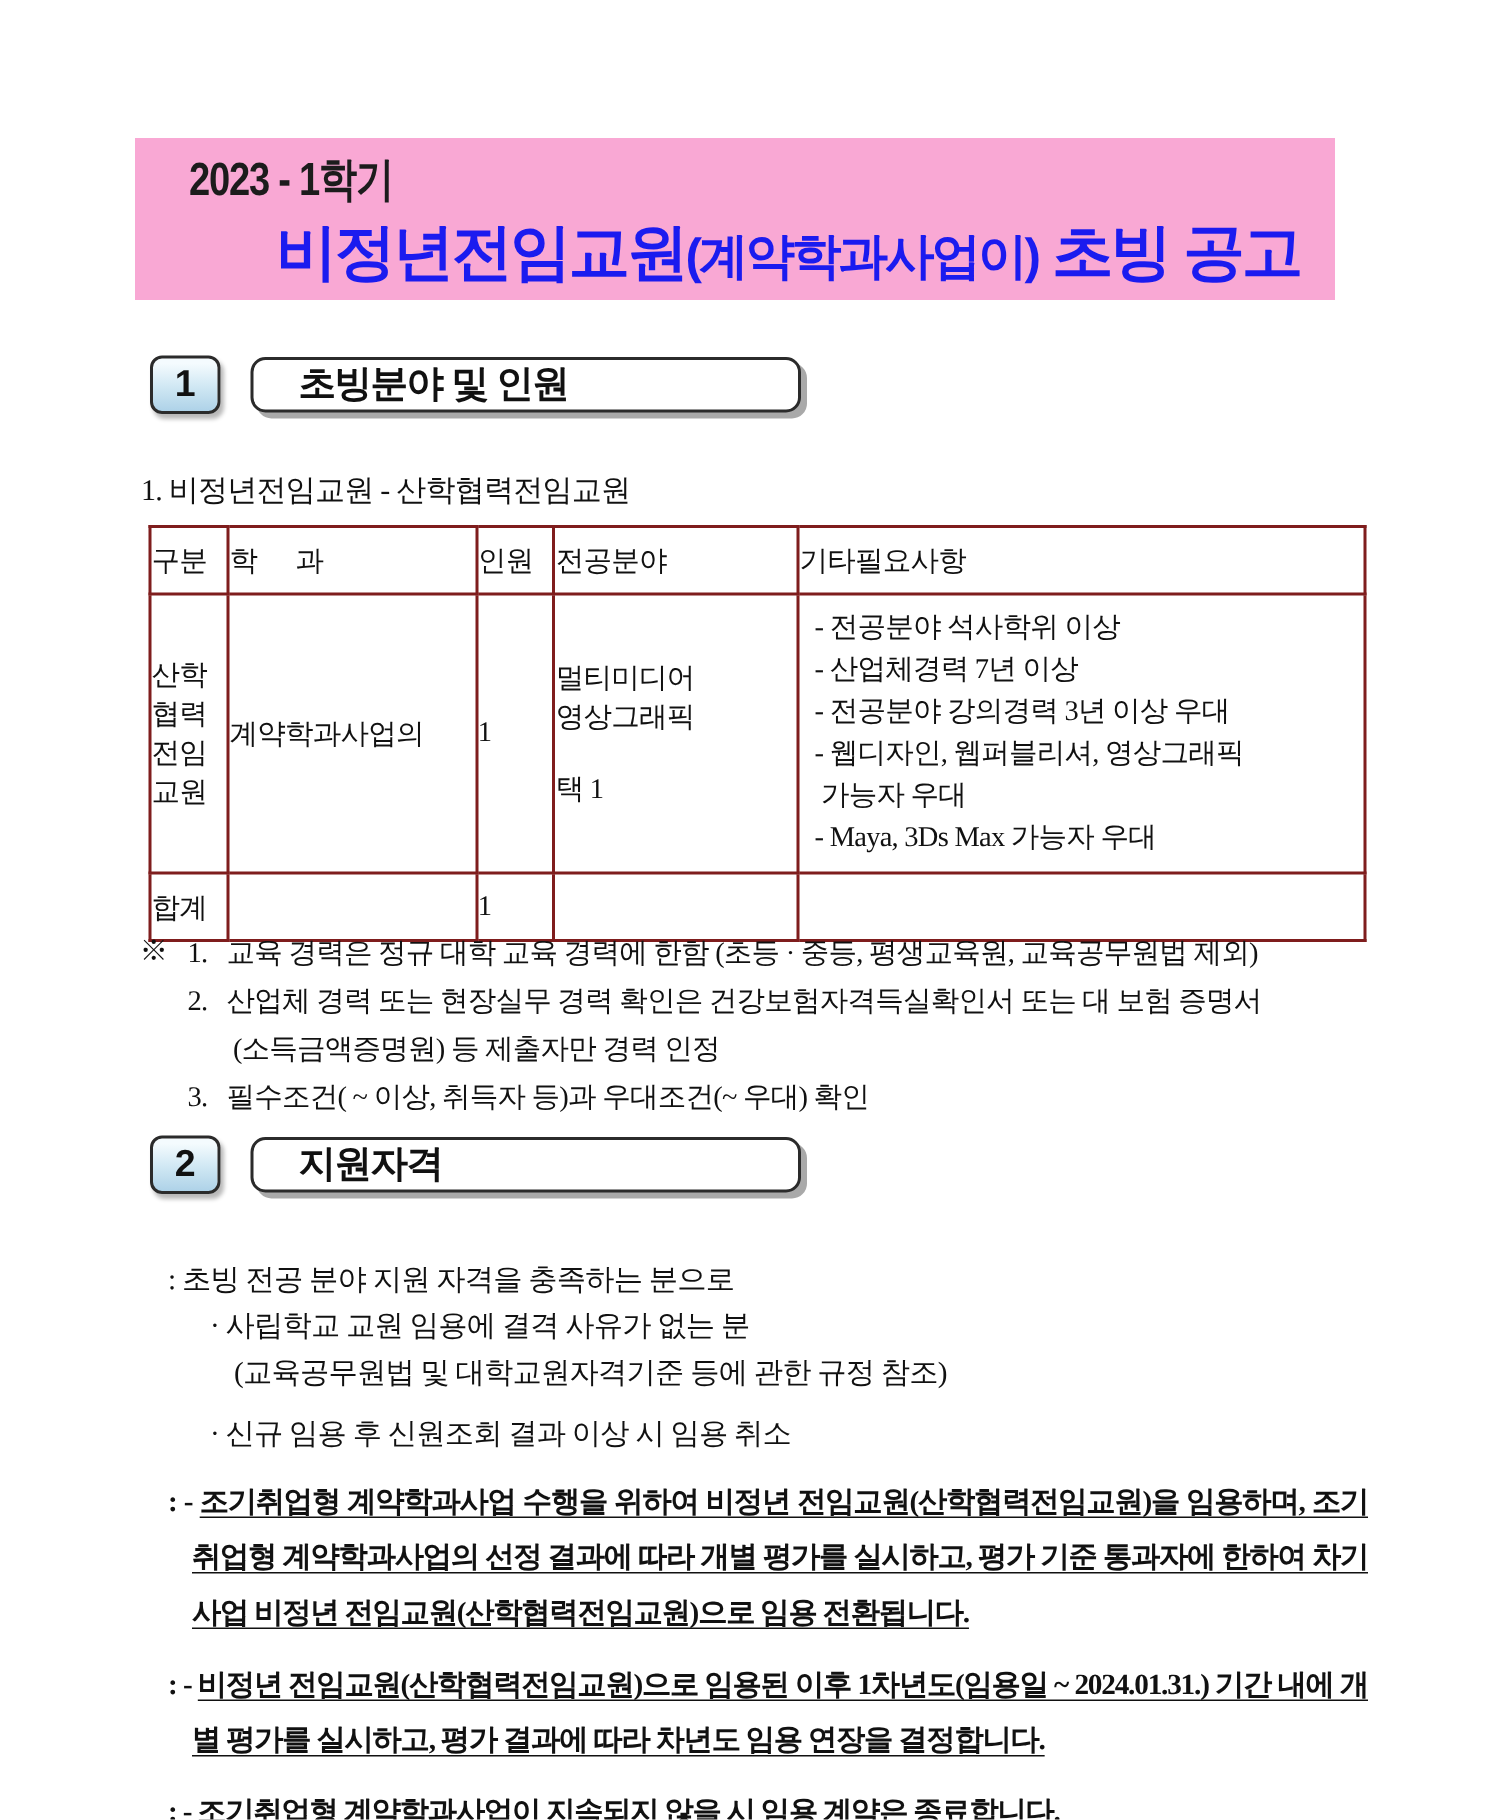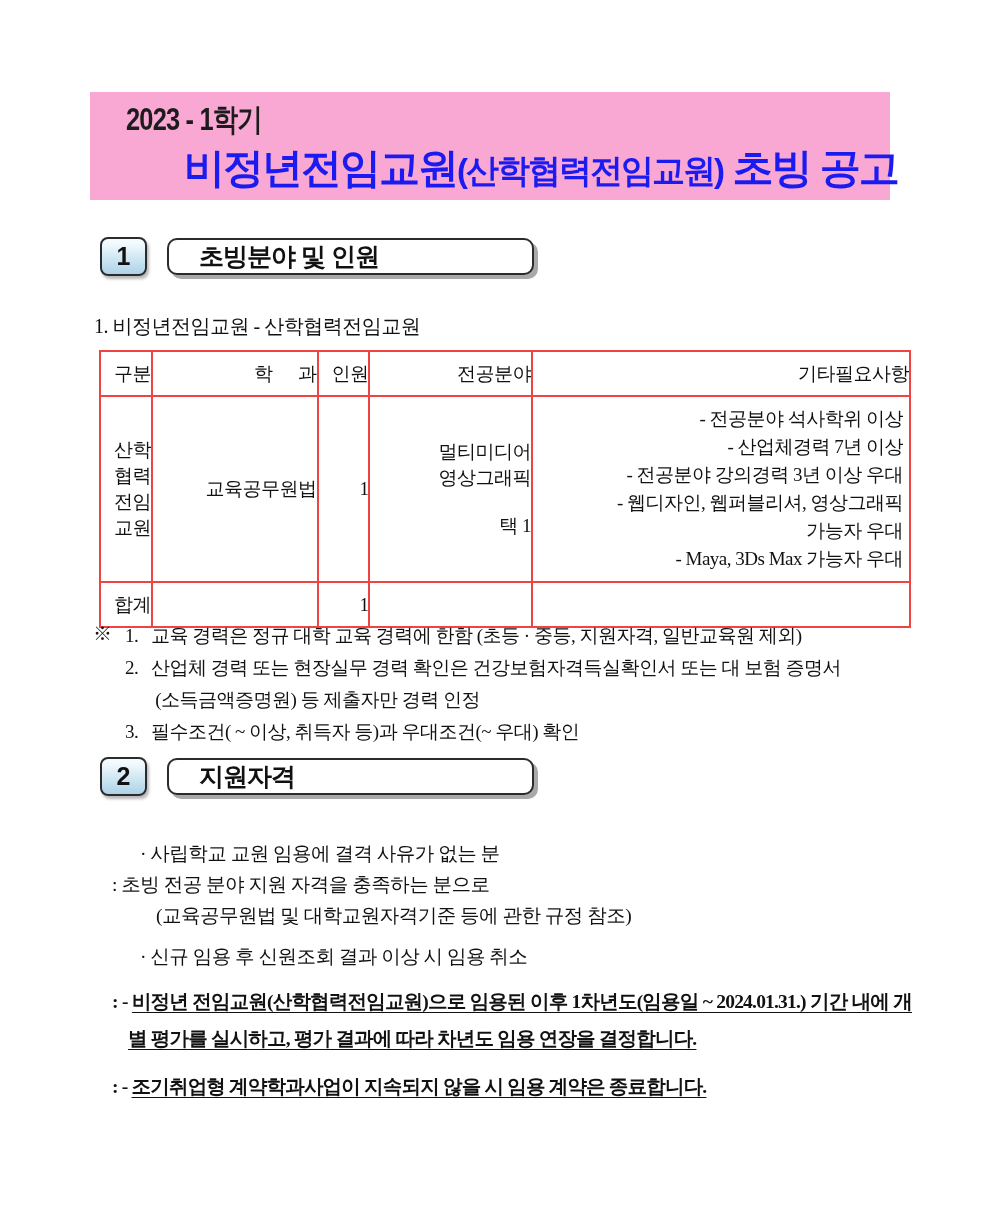--- a/index.html
+++ b/index.html
@@ -66,22 +66,22 @@
   .subtitle {
     position: absolute; left: 94px; top: 313px;
     font-size: 20px; letter-spacing: -0.5px;
   }
   table.recruit {
     position: absolute; left: 99px; top: 350px;
     width: 812px; border-collapse: collapse;
     font-size: 19px; color: #111;
   }
   table.recruit td {
-    border: 2px solid #ef4444;
-    text-align: right; vertical-align: middle;
+    border: 2px solid #7f1d1d;
+    text-align: left; vertical-align: middle;
     letter-spacing: -0.5px;
   }
   tr.hdr td { height: 45px; white-space: pre; }
   tr.main td { height: 168px; }
   tr.total td { height: 45px; }
   td.c-cat { width: 52px; }
   td.c-dept { width: 166px; }
   td.c-cnt { width: 52px; }
   td.c-major { width: 163px; }
   td.c-req { width: 379px; border-radius: 13px; }
@@ -120,21 +120,21 @@
   .bold-para .u { text-decoration: underline; text-underline-offset: 4px; }
   .plain-prefix { text-decoration: none; }
 </style>
 </head>
 <body>
 
 <div class="page">
 
   <div class="banner">
     <div class="banner-semester">2023 - 1학기</div>
-    <div class="banner-title"><span>비정년전임교원</span><span class="paren">(산학협력전임교원)</span><span> 초빙 공고</span></div>
+    <div class="banner-title"><span>비정년전임교원</span><span class="paren">(계약학과사업이)</span><span> 초빙 공고</span></div>
   </div>
 
   <div class="sec-header" id="sec1">
     <div class="sec-num">1</div>
     <div class="sec-title">초빙분야 및 인원</div>
   </div>
 
   <div class="subtitle">1. 비정년전임교원 - 산학협력전임교원</div>
 
   <table class="recruit">
@@ -144,21 +144,21 @@
       <td class="c-dept">학      과</td>
       <td class="c-cnt">인원</td>
       <td class="c-major">전공분야</td>
       <td class="c-req">기타필요사항</td>
     </tr>
     <tr class="main">
       <td class="c-cat pre">산학
 협력
 전임
 교원</td>
-      <td class="c-dept">교육공무원법</td>
+      <td class="c-dept">계약학과사업의</td>
       <td class="c-cnt">1</td>
       <td class="c-major pre">멀티미디어
 영상그래픽
 
 택 1</td>
       <td class="c-req req-cell">
         <div class="req-item">- 전공분야 석사학위 이상</div>
         <div class="req-item">- 산업체경력 7년 이상</div>
         <div class="req-item">- 전공분야 강의경력 3년 이상 우대</div>
         <div class="req-item prewrap">- 웹디자인, 웹퍼블리셔, 영상그래픽
@@ -174,45 +174,46 @@
       <td class="c-req"></td>
     </tr>
   </tbody>
     </table>
 
   <div class="notes">
     <div class="note-marker">※</div>
     <div class="note-items">
       <div class="note-item">
         <span class="note-num">1.</span>
-        <span class="note-text prewrap">교육 경력은 정규 대학 교육 경력에 한함 (초등 · 중등, 지원자격, 일반교육원 제외)</span>
+        <span class="note-text prewrap">교육 경력은 정규 대학 교육 경력에 한함 (초등 · 중등, 평생교육원, 교육공무원법 제외)</span>
       </div>
       <div class="note-item">
         <span class="note-num">2.</span>
         <span class="note-text prewrap">산업체 경력 또는 현장실무 경력 확인은 건강보험자격득실확인서 또는 대 보험 증명서
  (소득금액증명원) 등 제출자만 경력 인정</span>
       </div>
       <div class="note-item">
         <span class="note-num">3.</span>
         <span class="note-text prewrap">필수조건( ~ 이상, 취득자 등)과 우대조건(~ 우대) 확인</span>
       </div>
     </div>
   </div>
 
   <div class="sec-header" id="sec2">
     <div class="sec-num">2</div>
     <div class="sec-title">지원자격</div>
   </div>
 
   <div class="s2">
+    <div class="s2-line">: 초빙 전공 분야 지원 자격을 충족하는 분으로</div>
     <div class="s2-line s2-indent1">· 사립학교 교원 임용에 결격 사유가 없는 분</div>
-    <div class="s2-line">: 초빙 전공 분야 지원 자격을 충족하는 분으로</div>
     <div class="s2-line s2-indent2">(교육공무원법 및 대학교원자격기준 등에 관한 규정 참조)</div>
     <div class="s2-line s2-indent1 gap-top">· 신규 임용 후 신원조회 결과 이상 시 임용 취소</div>
 
+    <div class="bold-para"><span class="plain-prefix">: - </span><span class="u">조기취업형 계약학과사업 수행을 위하여 비정년 전임교원(산학협력전임교원)을 임용하며, 조기취업형 계약학과사업의 선정 결과에 따라 개별 평가를 실시하고, 평가 기준 통과자에 한하여 차기 사업 비정년 전임교원(산학협력전임교원)으로 임용 전환됩니다.</span></div>
 
     <div class="bold-para"><span class="plain-prefix">: - </span><span class="u">비정년 전임교원(산학협력전임교원)으로 임용된 이후 1차년도(임용일 ~ 2024.01.31.) 기간 내에 개별 평가를 실시하고, 평가 결과에 따라 차년도 임용 연장을 결정합니다.</span></div>
 
     <div class="bold-para"><span class="plain-prefix">: - </span><span class="u">조기취업형 계약학과사업이 지속되지 않을 시 임용 계약은 종료합니다.</span><br>
       
     </div>
   </div>
 
 </div>
 

